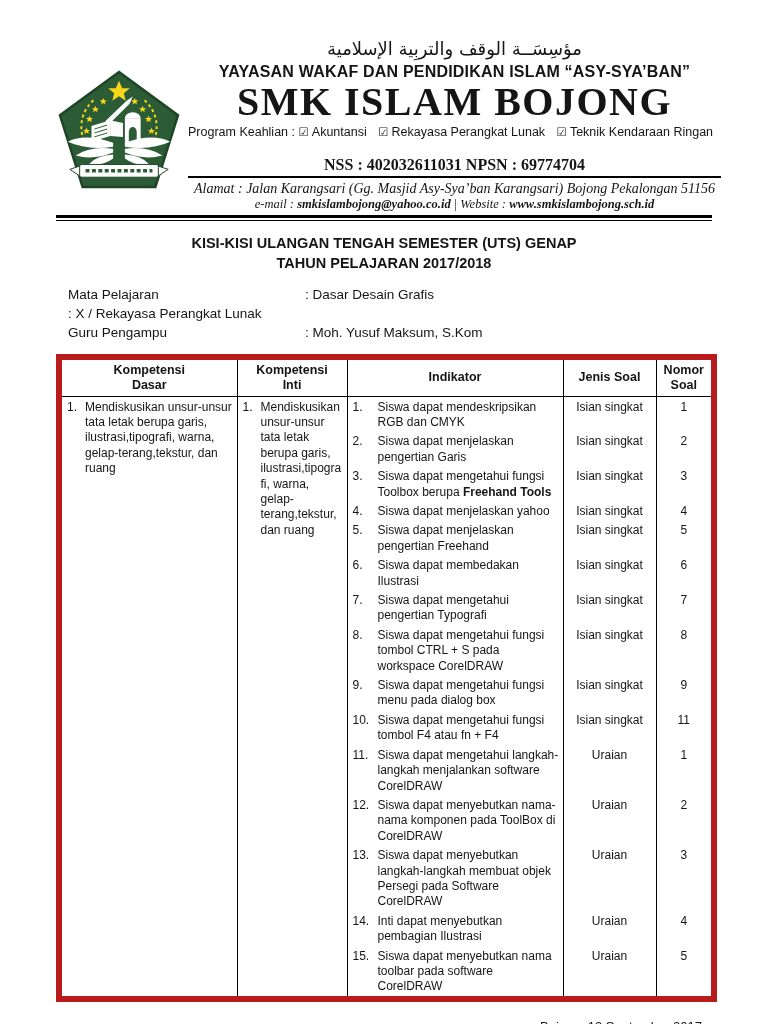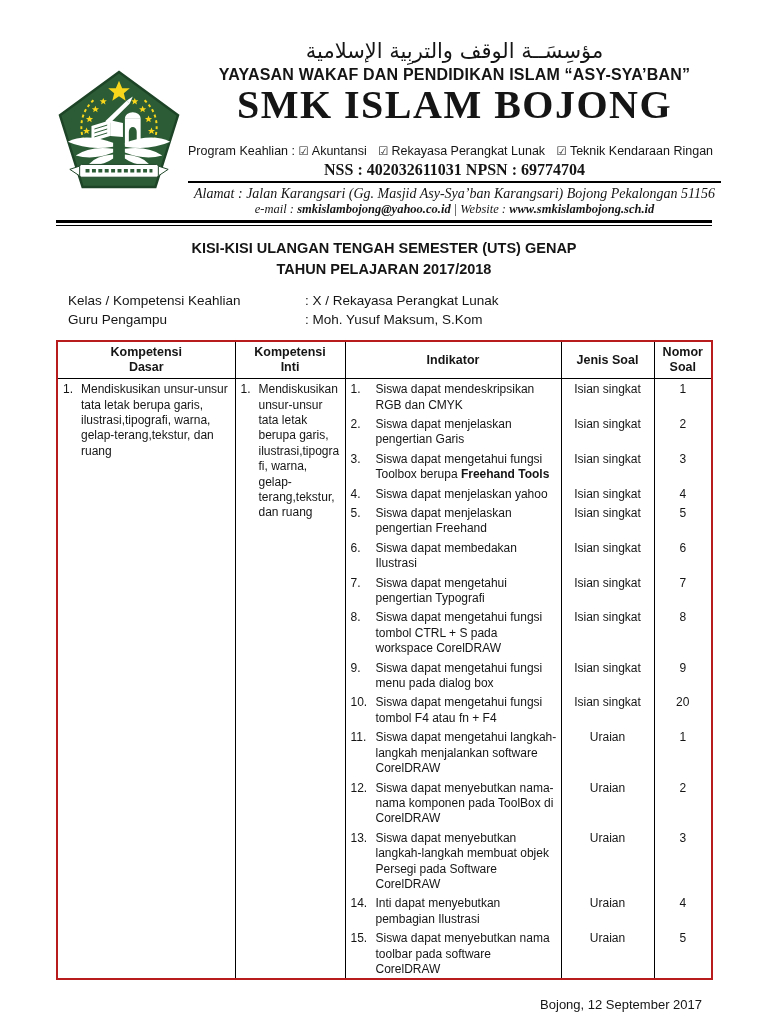--- a/index.html
+++ b/index.html
@@ -4,45 +4,45 @@
 <style>
   * { margin:0; padding:0; box-sizing:border-box; }
   html,body { width:768px; height:1024px; background:#ffffff; }
   body { font-family:"Liberation Sans", sans-serif; color:#151515; position:relative; overflow:hidden; }
   .page { position:absolute; inset:0; padding:38px 56px 0 56px; }
 
   
   .letterhead { display:flex; align-items:flex-start; }
   .logo-wrap { width:128px; flex:none; margin-top:32px; }
   .lh-text { flex:1; text-align:center; padding-left:4px; }
-  .arabic { font-family:"DejaVu Sans", sans-serif; font-size:21px; line-height:1.25; direction:rtl; }
+  .arabic { font-family:"DejaVu Sans", sans-serif; font-size:18px; line-height:1.25; direction:rtl; }
   .foundation { font-weight:bold; font-size:16px; letter-spacing:.2px; margin-top:2px; white-space:nowrap; }
   .school { font-family:"Liberation Serif", serif; font-weight:bold; font-size:40px; line-height:1.05; letter-spacing:1.5px; white-space:nowrap; }
-  .programs { font-size:12.5px; margin-top:18px; white-space:nowrap; }
+  .programs { font-size:12.5px; margin-top:2px; white-space:nowrap; }
   .programs .chk { font-family:"DejaVu Sans", sans-serif; font-size:11.5px; }
   .programs .prog { margin-left:3px; margin-right:8px; }
-  .nss { font-family:"Liberation Serif", serif; font-weight:bold; font-size:16px; margin-top:3px; }
+  .nss { font-family:"Liberation Serif", serif; font-weight:bold; font-size:16px; margin-top:17px; }
   .thin-rule { border-top:2px solid #000; margin-top:2px; }
   .address { font-family:"Liberation Serif", serif; font-size:14px; margin-top:3px; white-space:nowrap;font-style:italic; }
   .emailline { font-family:"Liberation Serif", serif; font-size:12.5px; white-space:nowrap;font-style:italic; }
   .emailline b, .address b { font-weight:bold; }
   .double-rule { margin-top:3px; border-top:3.5px solid #000; }
   .double-rule::after { content:""; display:block; border-top:1.5px solid #000; margin-top:2px; }
 
   
   .doc-title { text-align:center; font-weight:bold; font-size:14.5px; line-height:1.4; margin-top:12px; }
 
   
   .meta { margin:12px 0 0 12px; font-size:13.5px; line-height:1.42; }
   .meta-row { display:flex; }
   .meta-label { width:237px; flex:none; }
 
   
   table.kisi { border-collapse:collapse; width:100%; margin-top:11px; font-size:12px; table-layout:fixed; }
-  table.kisi { border:2px solid #b91c1c; }
+  table.kisi { border:6px solid #b91c1c; }
   table.kisi th { border:1.5px solid #000; font-weight:bold; text-align:center; vertical-align:middle; padding:3px 2px; line-height:1.2; white-space:pre-line; font-size:12.5px; }
   table.kisi td { border-left:1.5px solid #000; border-right:1.5px solid #000; vertical-align:top; line-height:15.4px; }
   td.kd, td.ki { padding:3px 3px 3px 5px; overflow-wrap:anywhere; }
   td.ind { padding:3px 4px 1px 5px; }
   td.js, td.ns { text-align:center; padding-top:3px; }
   .itm { display:flex; }
   .itm .n { flex:none; }
   td.ind .n { width:25px; }
   td.kd .n, td.ki .n { width:18px; }
   .itm .t { flex:1; }
@@ -143,21 +143,24 @@
   </div>
   <div class="double-rule"></div>
 
   <div class="doc-title">
     <div>KISI-KISI ULANGAN TENGAH SEMESTER (UTS) GENAP</div>
     <div>TAHUN PELAJARAN 2017/2018</div>
   </div>
 
   <div class="meta">
     <div class="meta-row">
-      <span class="meta-label">Kelas / Kompetensi Keahlian</span>
+      <span class="meta-label">Mata Pelajaran</span>
+      <span>: Dasar Desain Grafis</span>
+    </div>
+    <div class="meta-row">
       <span>: X / Rekayasa Perangkat Lunak</span>
     </div>
     <div class="meta-row">
       <span class="meta-label">Guru Pengampu</span>
       <span>: Moh. Yusuf Maksum, S.Kom</span>
     </div>
   </div>
 
   <table class="kisi">
     <colgroup>
@@ -283,21 +286,21 @@
         <td class="ns">9</td>
       </tr>
       <tr>
         <td class="ind">
             <div class="itm">
               <span class="n">10.</span>
               <span class="t">Siswa dapat mengetahui fungsi tombol F4 atau fn + F4</span>
             </div>
           </td>
         <td class="js">Isian singkat</td>
-        <td class="ns">20</td>
+        <td class="ns">11</td>
       </tr>
       <tr>
         <td class="ind">
             <div class="itm">
               <span class="n">11.</span>
               <span class="t">Siswa dapat mengetahui langkah-langkah menjalankan software CorelDRAW</span>
             </div>
           </td>
         <td class="js">Uraian</td>
         <td class="ns">1</td>

